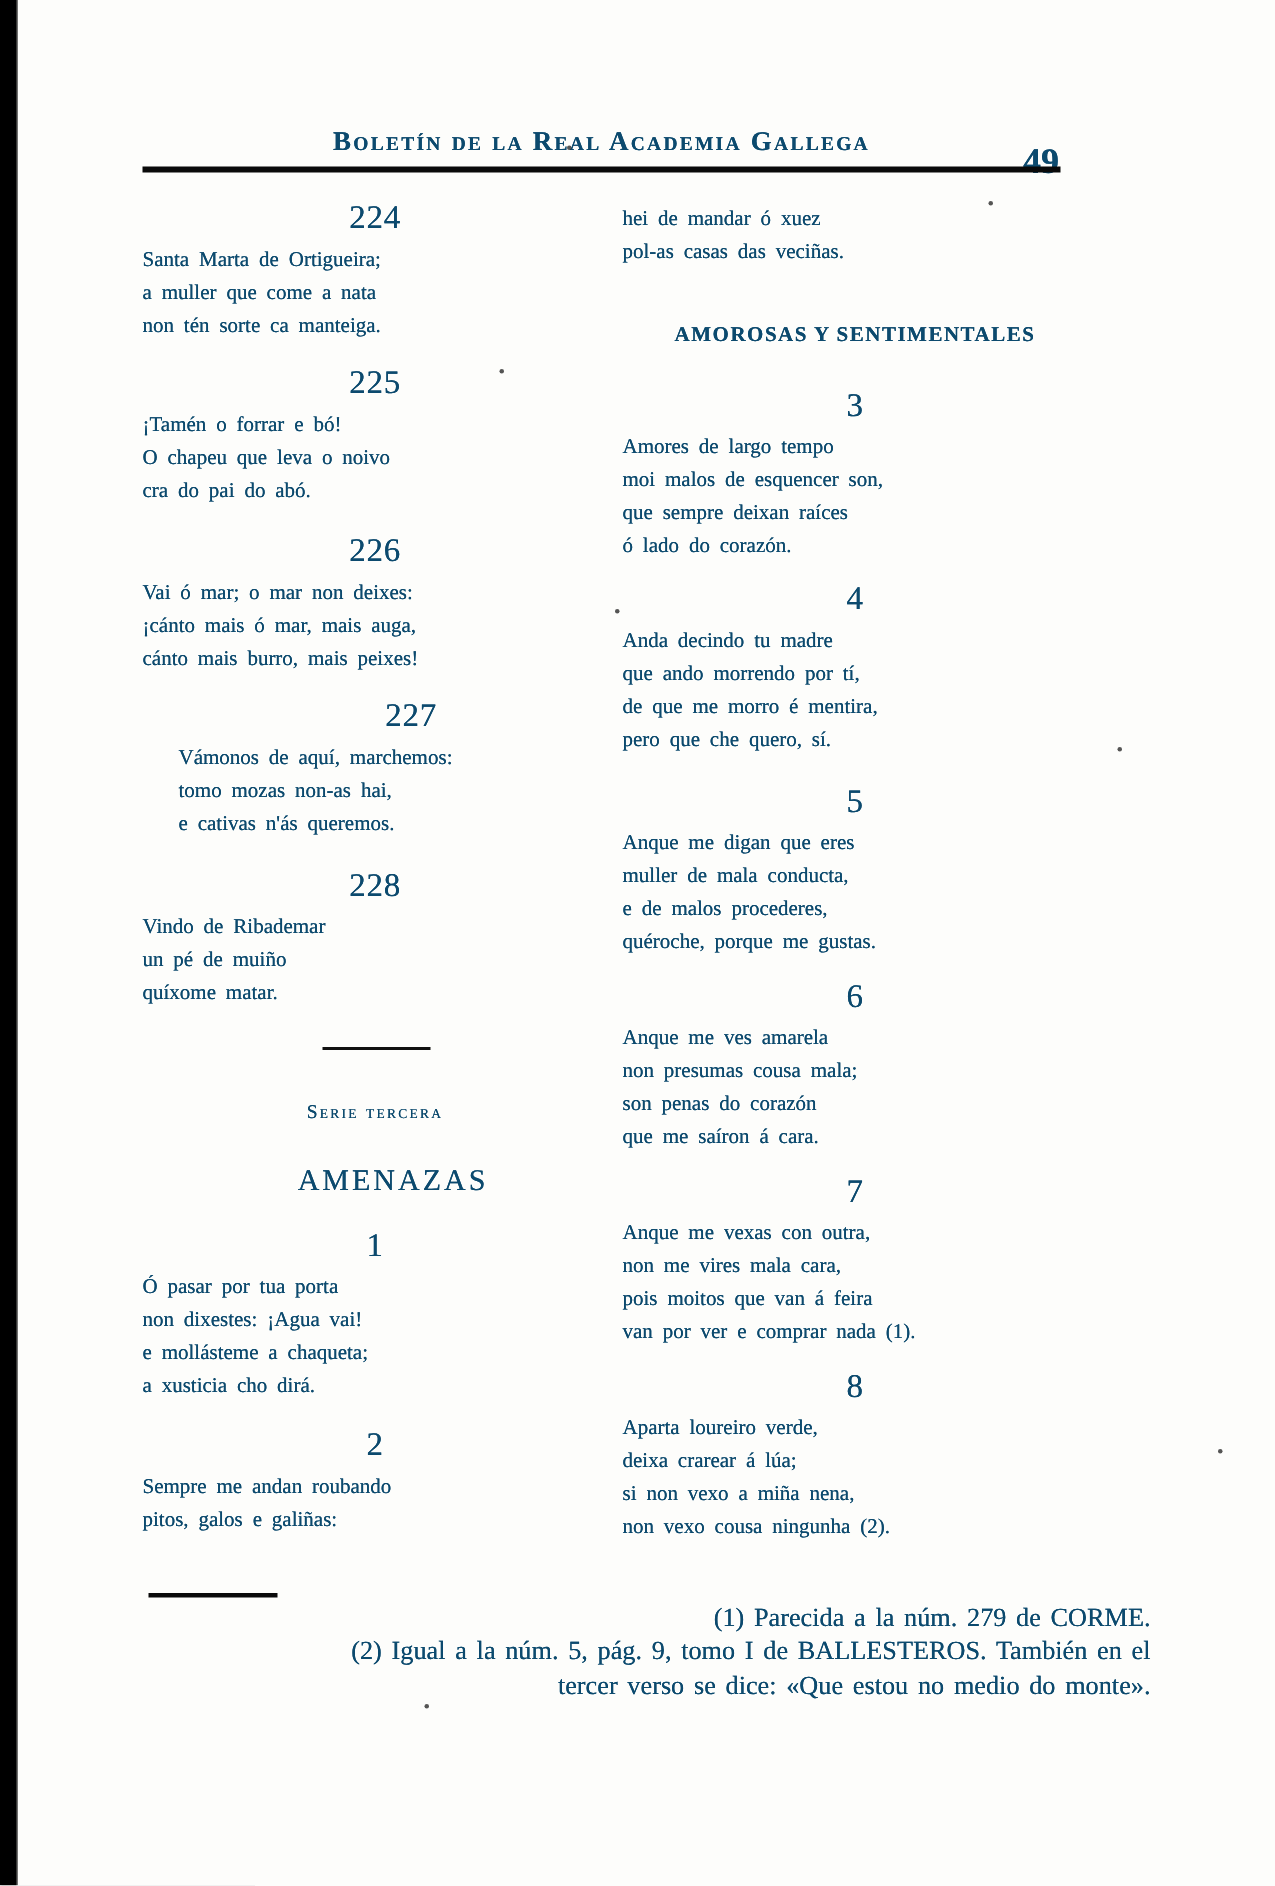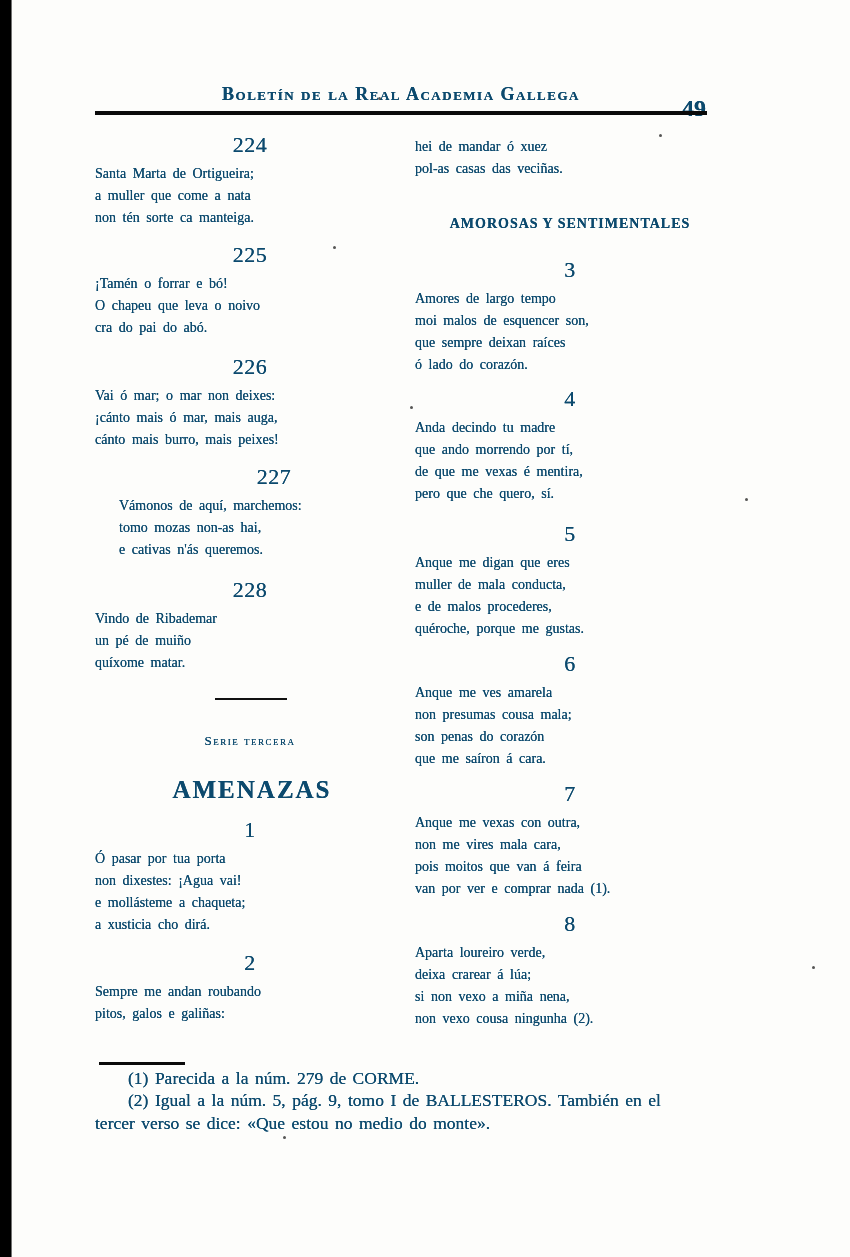--- a/index.html
+++ b/index.html
@@ -39,37 +39,37 @@
   .mid-divider {
     position:absolute; left:215px; top:698px; width:72px; height:2px;
     background:#111;
   }
   .series-heading {
     position:absolute; left:95px; top:733px; width:310px;
     text-align:center; font-variant:small-caps; font-size:13px;
     letter-spacing:1.5px;
   }
   .amenazas-heading {
-    position:absolute; left:97px; top:776px; width:310px;
-    text-align:center; font-weight:bold; font-size:25px;
+    position:absolute; left:107px; top:776px; width:310px;
+    text-align:center; font-weight:normal; font-size:20px;
     letter-spacing:2px;
   }
   .amorosas-heading {
     position:absolute; left:415px; top:216px; width:310px;
     text-align:center; font-weight:bold; font-size:14px;
     letter-spacing:1px;
   }
   .footnote-rule {
     position:absolute; left:99px; top:1062px; width:86px; height:3px;
     background:#0a0a0a;
   }
   .footnote {
     position:absolute; left:95px; width:672px;
     font-size:17.5px; line-height:22.5px; white-space:pre-line;
-    text-indent:33px; word-spacing:0.12em;
+    text-indent:33px; word-spacing:0.12em;text-align:right;
   }
   .fn-1 { top:1067px; }
   .fn-2 { top:1089px; }
   .noise-dot {
     position:absolute; width:3px; height:3px; border-radius:50%;
     background:#2a2a2a; opacity:.8;
   }
 </style>
 </head>
 <body>
@@ -142,21 +142,21 @@
     <div class="verse-number">3</div>
     <div class="verse-lines">Amores de largo tempo
 moi malos de esquencer son,
 que sempre deixan raíces
 ó lado do corazón.</div>
   </div>
   <div class="verse" style="left:415px; top:389px;">
     <div class="verse-number">4</div>
     <div class="verse-lines">Anda decindo tu madre
 que ando morrendo por tí,
-de que me vexas é mentira,
+de que me morro é mentira,
 pero que che quero, sí.</div>
   </div>
   <div class="verse" style="left:415px; top:524px;">
     <div class="verse-number">5</div>
     <div class="verse-lines">Anque me digan que eres
 muller de mala conducta,
 e de malos procederes,
 quéroche, porque me gustas.</div>
   </div>
   <div class="verse" style="left:415px; top:654px;">

